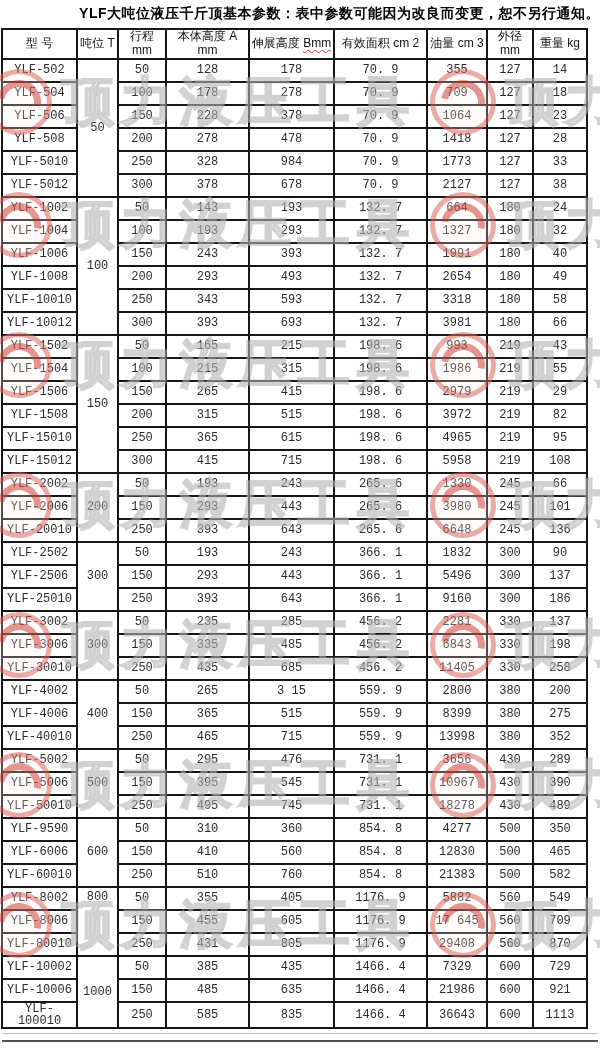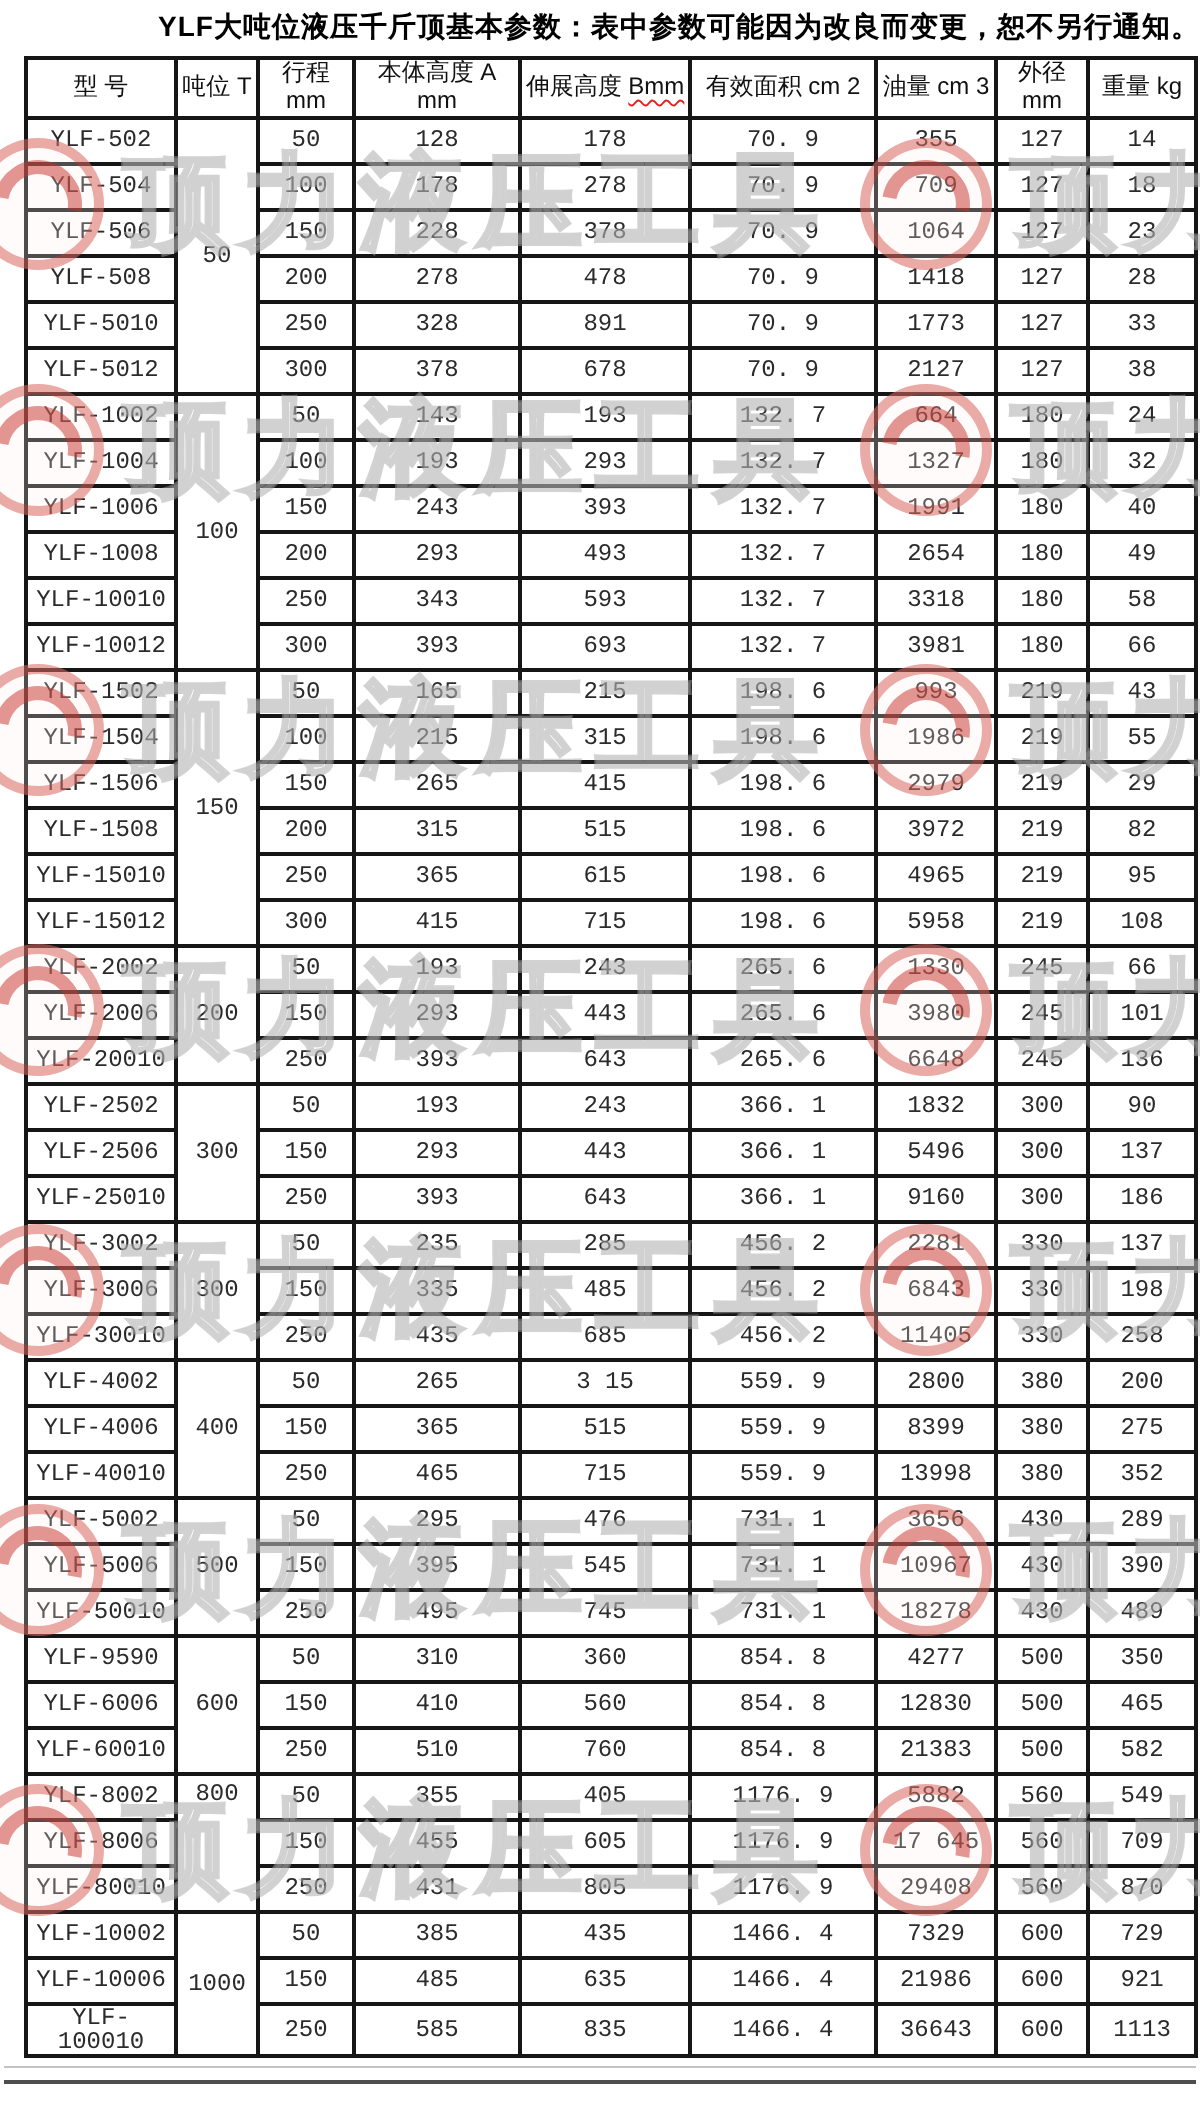--- a/index.html
+++ b/index.html
@@ -5,21 +5,21 @@
   html,body { margin:0; padding:0; background:#ffffff; }
   .page {
     position:relative; width:600px; height:1051px; overflow:hidden;
     background:#ffffff; font-family:"Liberation Sans","DejaVu Sans",sans-serif;
   }
   .title {
     padding:5px 0 5px 24px; font-size:14px; font-weight:bold; color:#000;
     letter-spacing:0.5px; white-space:nowrap;text-align:right;
   }
   table.spec {
-    border-collapse:collapse; table-layout:fixed; width:585px; margin-left:12px;
+    border-collapse:collapse; table-layout:fixed; width:585px; margin-left:1px;
     position:relative; z-index:1; background:transparent;padding-left:48px;
   }
   table.spec th, table.spec td {
     border:2px solid #161616; padding:0 1px; text-align:center; vertical-align:middle;
     overflow:hidden; color:#2b2b2b;
   }
   table.spec th {
     height:26px; font-size:12px; font-weight:normal; color:#111; line-height:1.15;
   }
   table.spec td {
@@ -131,21 +131,21 @@
           <td>478</td>
           <td>70. 9</td>
           <td>1418</td>
           <td>127</td>
           <td>28</td>
         </tr>
         <tr>
           <td>YLF-5010</td>
           <td>250</td>
           <td>328</td>
-          <td>891</td>
+          <td>984</td>
           <td>70. 9</td>
           <td>1773</td>
           <td>127</td>
           <td>33</td>
         </tr>
         <tr>
           <td>YLF-5012</td>
           <td>300</td>
           <td>378</td>
           <td>678</td>

